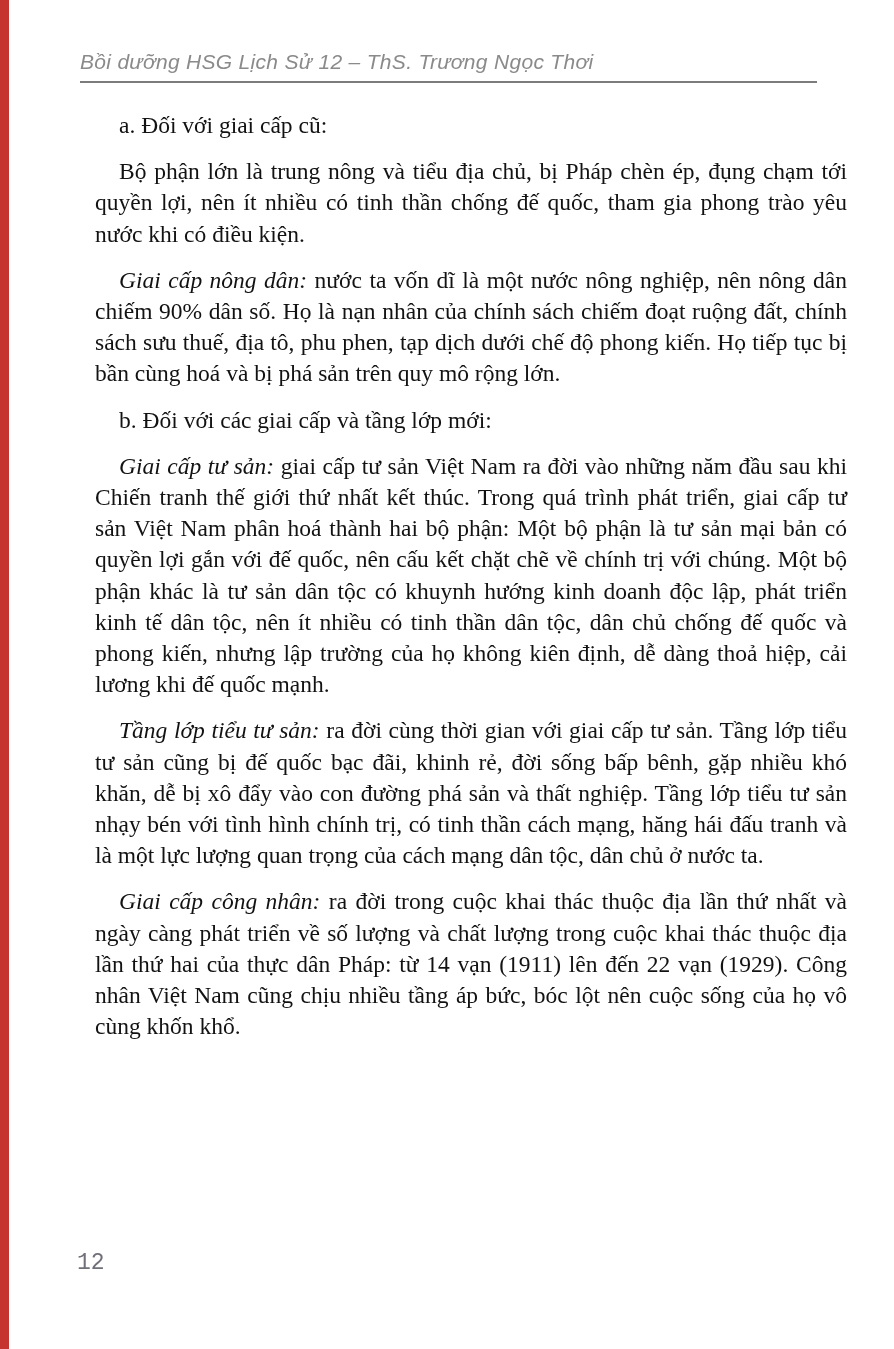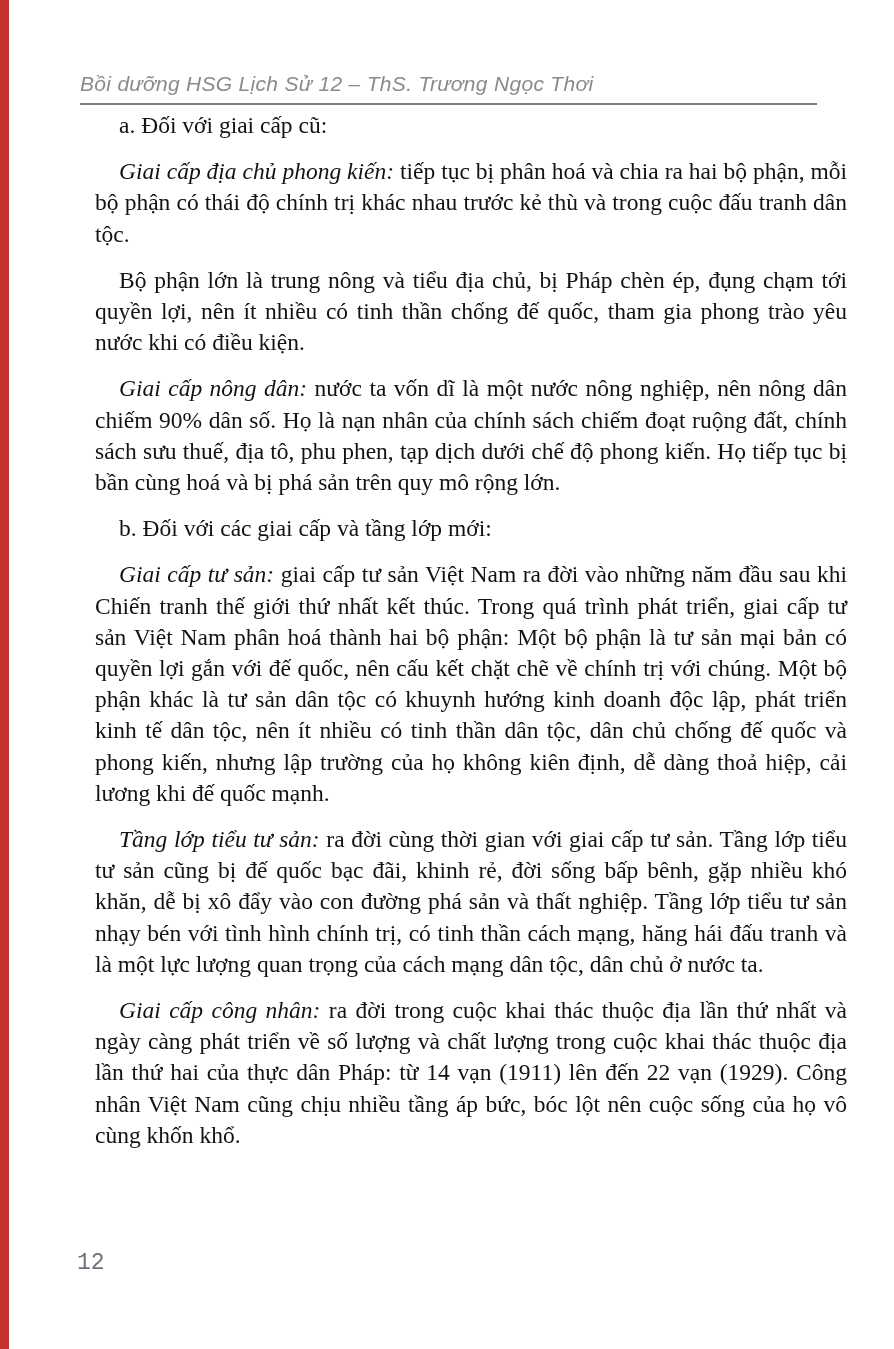--- a/index.html
+++ b/index.html
@@ -14,21 +14,20 @@
   .accent-bar {
     position: absolute;
     left: 0; top: 0;
     width: 9px; height: 1349px;
     background: #c5342e;
   }
   .page-header {
     position: absolute;
     left: 80px; top: 50px;
     width: 737px;
-    margin-top: 22px;
   }
   .header-title {
     font-family: "Liberation Sans", sans-serif;
     font-style: italic;
     font-size: 21px;
     color: #8a8a8a;
     letter-spacing: 0.3px;
     white-space: nowrap;
   }
   .header-rule {
@@ -64,21 +63,20 @@
 
 <div class="accent-bar"></div>
 
 <div class="page-header">
   <div class="header-title">Bồi dưỡng HSG Lịch Sử 12 – ThS. Trương Ngọc Thơi</div>
   <div class="header-rule"></div>
 </div>
 
 <div class="content">
   <p><span class="lead"></span><span>a. Đối với giai cấp cũ:</span></p>
-  <p><span class="lead">Giai cấp địa chủ phong kiến:</span><span> tiếp tục bị phân hoá và chia ra hai bộ phận, mỗi bộ phận có thái độ chính trị khác nhau trước kẻ thù và trong cuộc đấu tranh dân tộc.</span></p>
   <p><span class="lead"></span><span>Bộ phận lớn là trung nông và tiểu địa chủ, bị Pháp chèn ép, đụng chạm tới quyền lợi, nên ít nhiều có tinh thần chống đế quốc, tham gia phong trào yêu nước khi có điều kiện.</span></p>
   <p><span class="lead">Giai cấp nông dân:</span><span> nước ta vốn dĩ là một nước nông nghiệp, nên nông dân chiếm 90% dân số. Họ là nạn nhân của chính sách chiếm đoạt ruộng đất, chính sách sưu thuế, địa tô, phu phen, tạp dịch dưới chế độ phong kiến. Họ tiếp tục bị bần cùng hoá và bị phá sản trên quy mô rộng lớn.</span></p>
   <p><span class="lead"></span><span>b. Đối với các giai cấp và tầng lớp mới:</span></p>
   <p><span class="lead">Giai cấp tư sản:</span><span> giai cấp tư sản Việt Nam ra đời vào những năm đầu sau khi Chiến tranh thế giới thứ nhất kết thúc. Trong quá trình phát triển, giai cấp tư sản Việt Nam phân hoá thành hai bộ phận: Một bộ phận là tư sản mại bản có quyền lợi gắn với đế quốc, nên cấu kết chặt chẽ về chính trị với chúng. Một bộ phận khác là tư sản dân tộc có khuynh hướng kinh doanh độc lập, phát triển kinh tế dân tộc, nên ít nhiều có tinh thần dân tộc, dân chủ chống đế quốc và phong kiến, nhưng lập trường của họ không kiên định, dễ dàng thoả hiệp, cải lương khi đế quốc mạnh.</span></p>
   <p><span class="lead">Tầng lớp tiểu tư sản:</span><span> ra đời cùng thời gian với giai cấp tư sản. Tầng lớp tiểu tư sản cũng bị đế quốc bạc đãi, khinh rẻ, đời sống bấp bênh, gặp nhiều khó khăn, dễ bị xô đẩy vào con đường phá sản và thất nghiệp. Tầng lớp tiểu tư sản nhạy bén với tình hình chính trị, có tinh thần cách mạng, hăng hái đấu tranh và là một lực lượng quan trọng của cách mạng dân tộc, dân chủ ở nước ta.</span></p>
   <p><span class="lead">Giai cấp công nhân:</span><span> ra đời trong cuộc khai thác thuộc địa lần thứ nhất và ngày càng phát triển về số lượng và chất lượng trong cuộc khai thác thuộc địa lần thứ hai của thực dân Pháp: từ 14 vạn (1911) lên đến 22 vạn (1929). Công nhân Việt Nam cũng chịu nhiều tầng áp bức, bóc lột nên cuộc sống của họ vô cùng khốn khổ.</span></p>
 </div>
 
 <div class="page-number">12</div>
 

